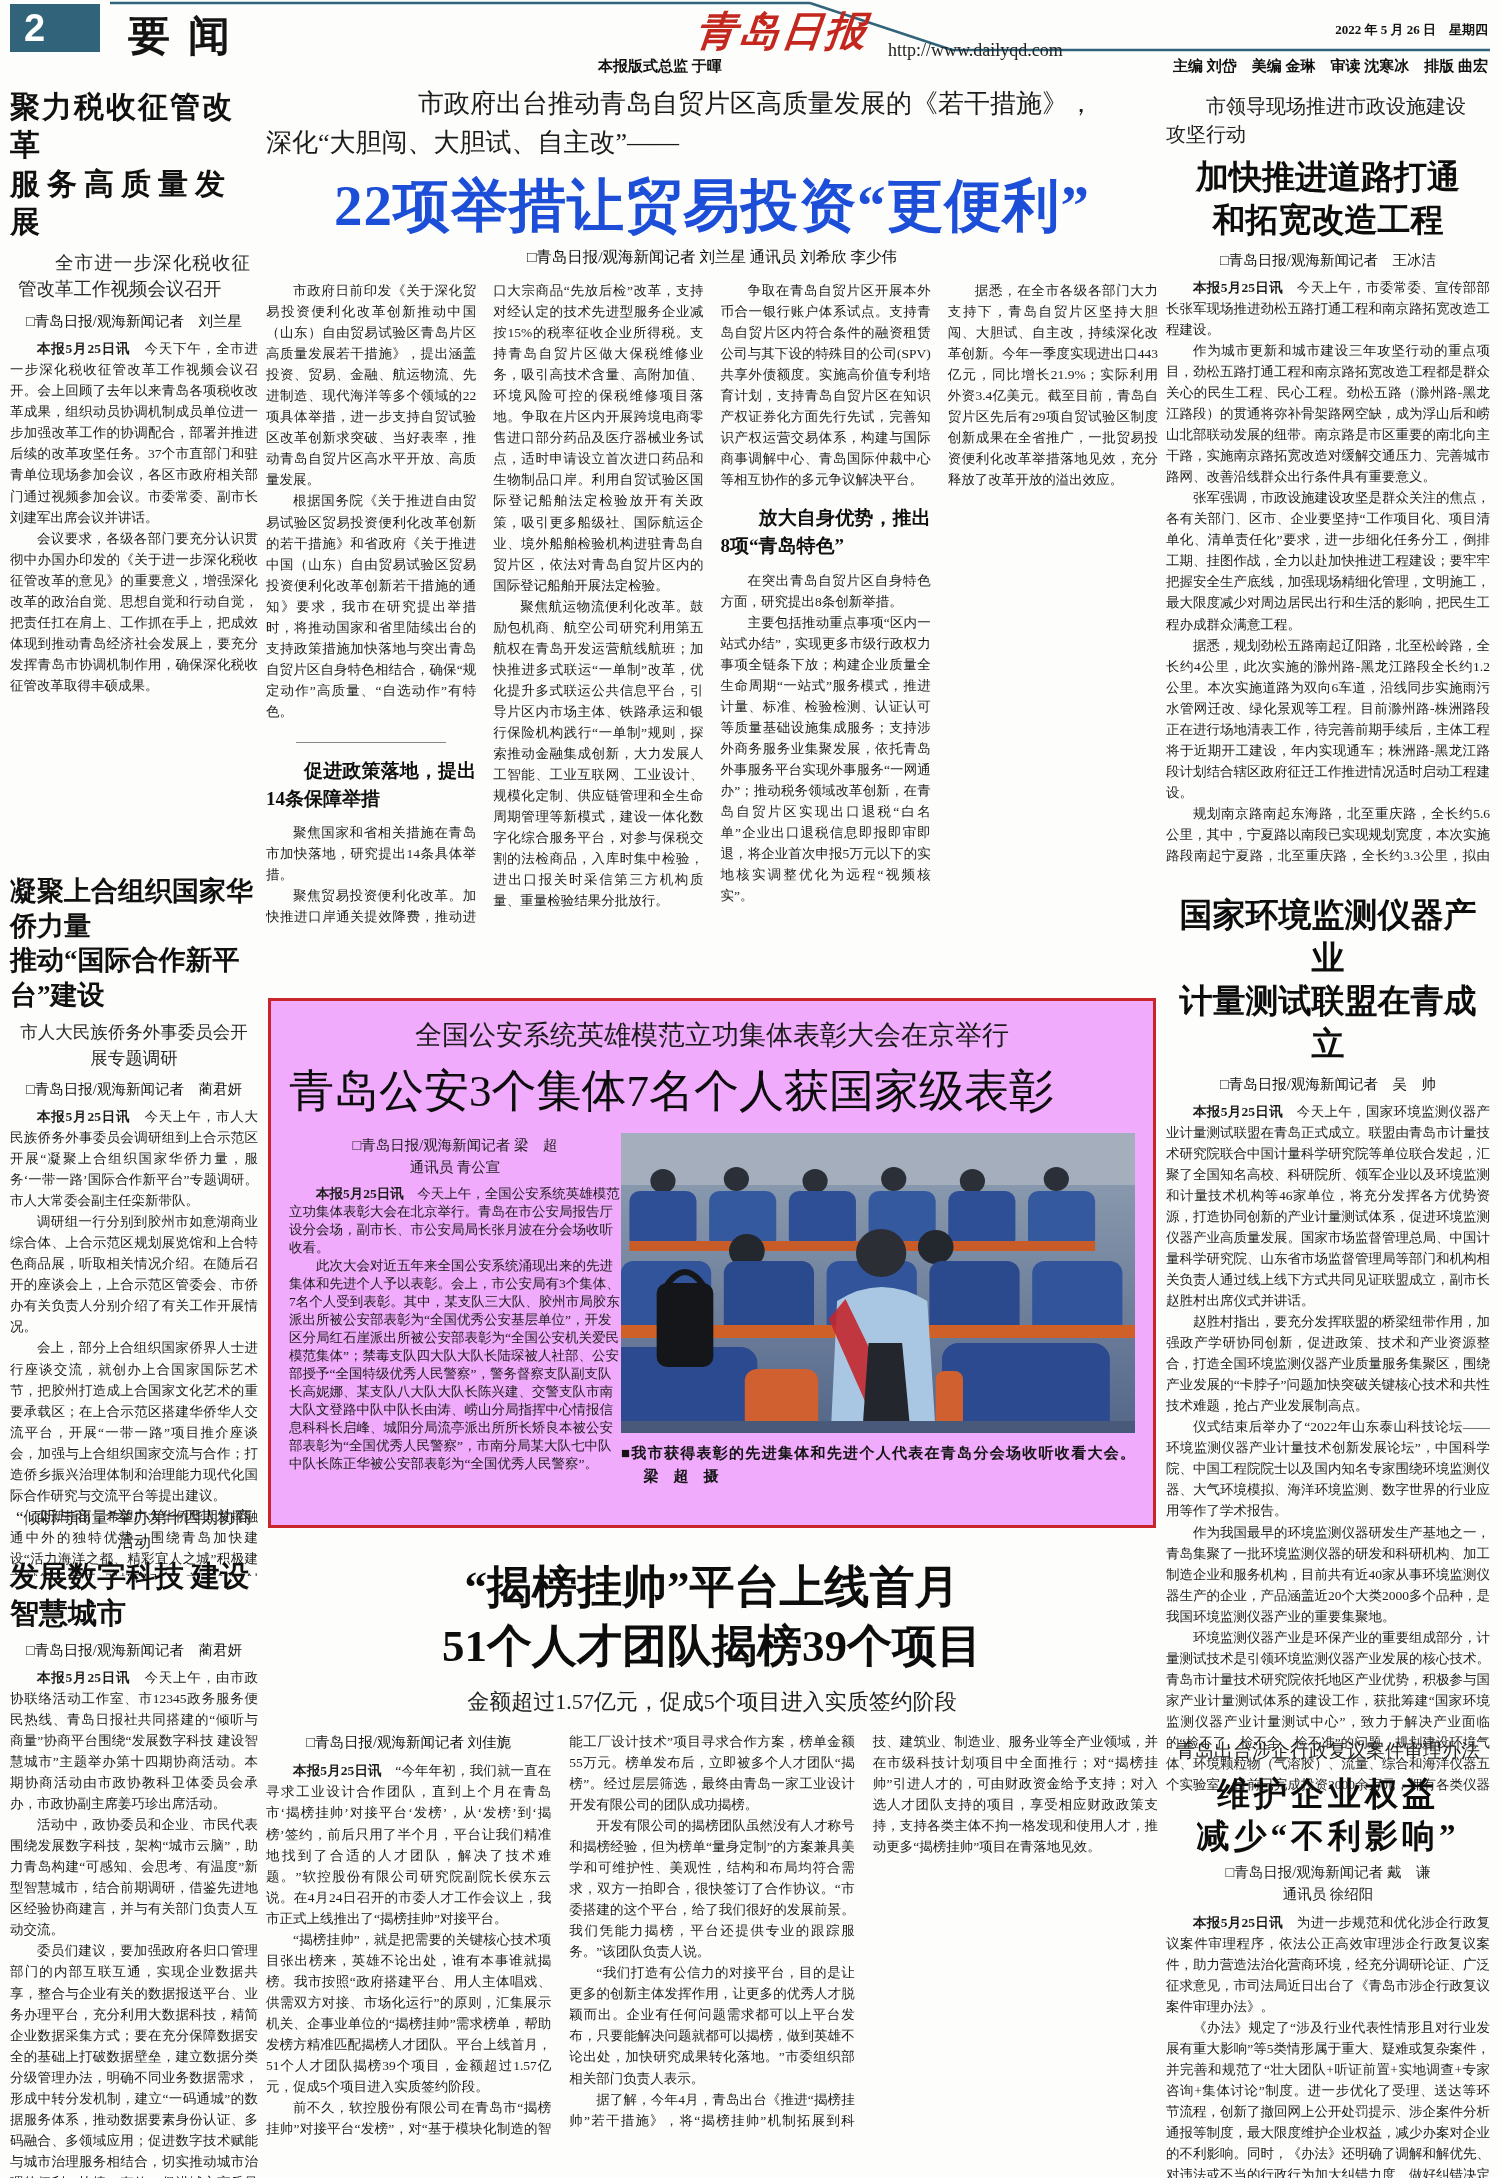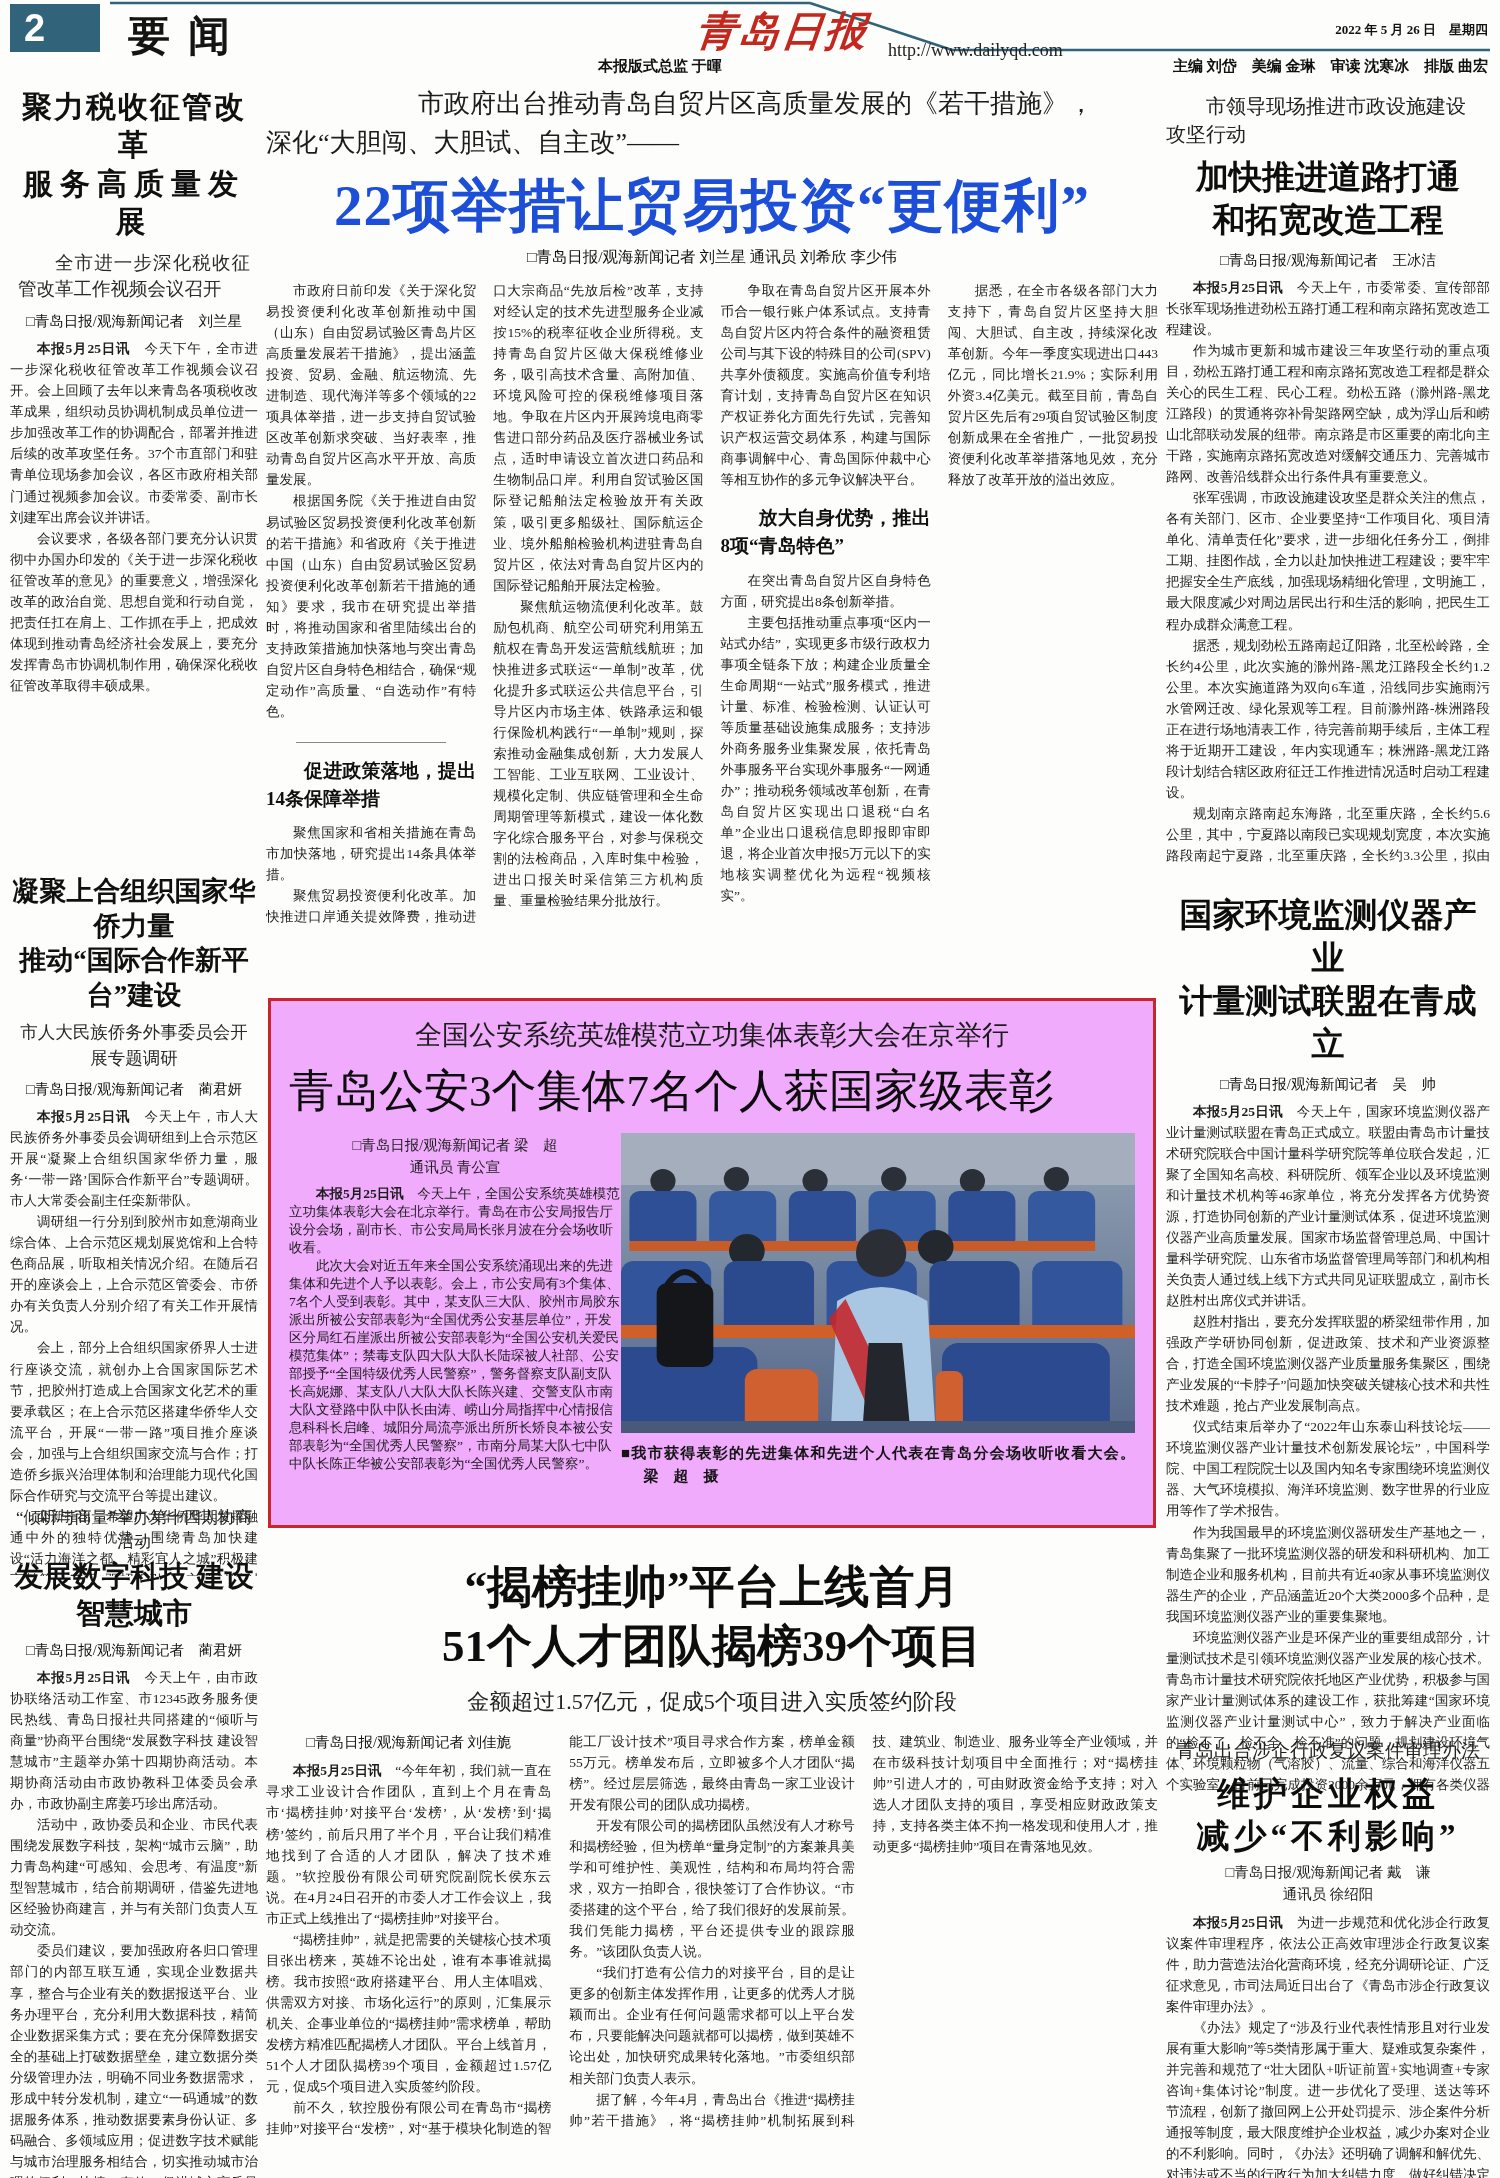--- a/index.html
+++ b/index.html
@@ -13,21 +13,21 @@
   .secname{position:absolute;left:118px;top:8px;font-size:42px;font-weight:bold;letter-spacing:18px;color:#141414;}
   #hdr svg.lines{position:absolute;left:0;top:0;width:1480px;height:82px;}
   .logo{position:absolute;left:686px;top:4px;font-size:41px;font-weight:bold;font-style:italic;
         color:#c3271d;letter-spacing:2px;transform:skewX(-6deg);}
   .url{position:absolute;left:878px;top:40px;font-family:Liberation Serif, serif;font-size:18px;color:#222;}
   .pdate{position:absolute;right:2px;top:21px;font-size:13px;font-weight:bold;color:#111;}
   .staff{position:absolute;left:588px;top:57px;font-size:15px;color:#111;font-weight:bold;}
   .editors{position:absolute;right:2px;top:57px;font-size:15px;color:#111;font-weight:bold;}
   
   .art{position:absolute;box-sizing:border-box;}
-  .hl{font-weight:bold;color:#101010;text-align:center;margin:0;line-height:1.28;}
+  .hl{font-weight:bold;color:#101010;margin:0;line-height:1.28;}
   .hl-s{font-size:30px;}
   .deck{font-size:18.5px;color:#2a2a2a;line-height:1.45;text-align:justify;text-indent:2em;margin:8px 8px 6px;}
   .kick{font-size:20px;color:#222;line-height:1.4;}
   .ind{text-indent:2em;}
   .byline{text-align:center;font-size:14.5px;color:#111;margin:9px 0 7px;}
   .body{font-size:13.5px;line-height:1.56;text-align:justify;overflow:hidden;color:#1d1d1d;}
   .para{margin:0;text-indent:2em;}
   .para b{font-weight:bold;}
   .cols4{columns:4;column-gap:17px;column-fill:auto;}
   .cols3{columns:3;column-gap:18px;column-fill:auto;}

